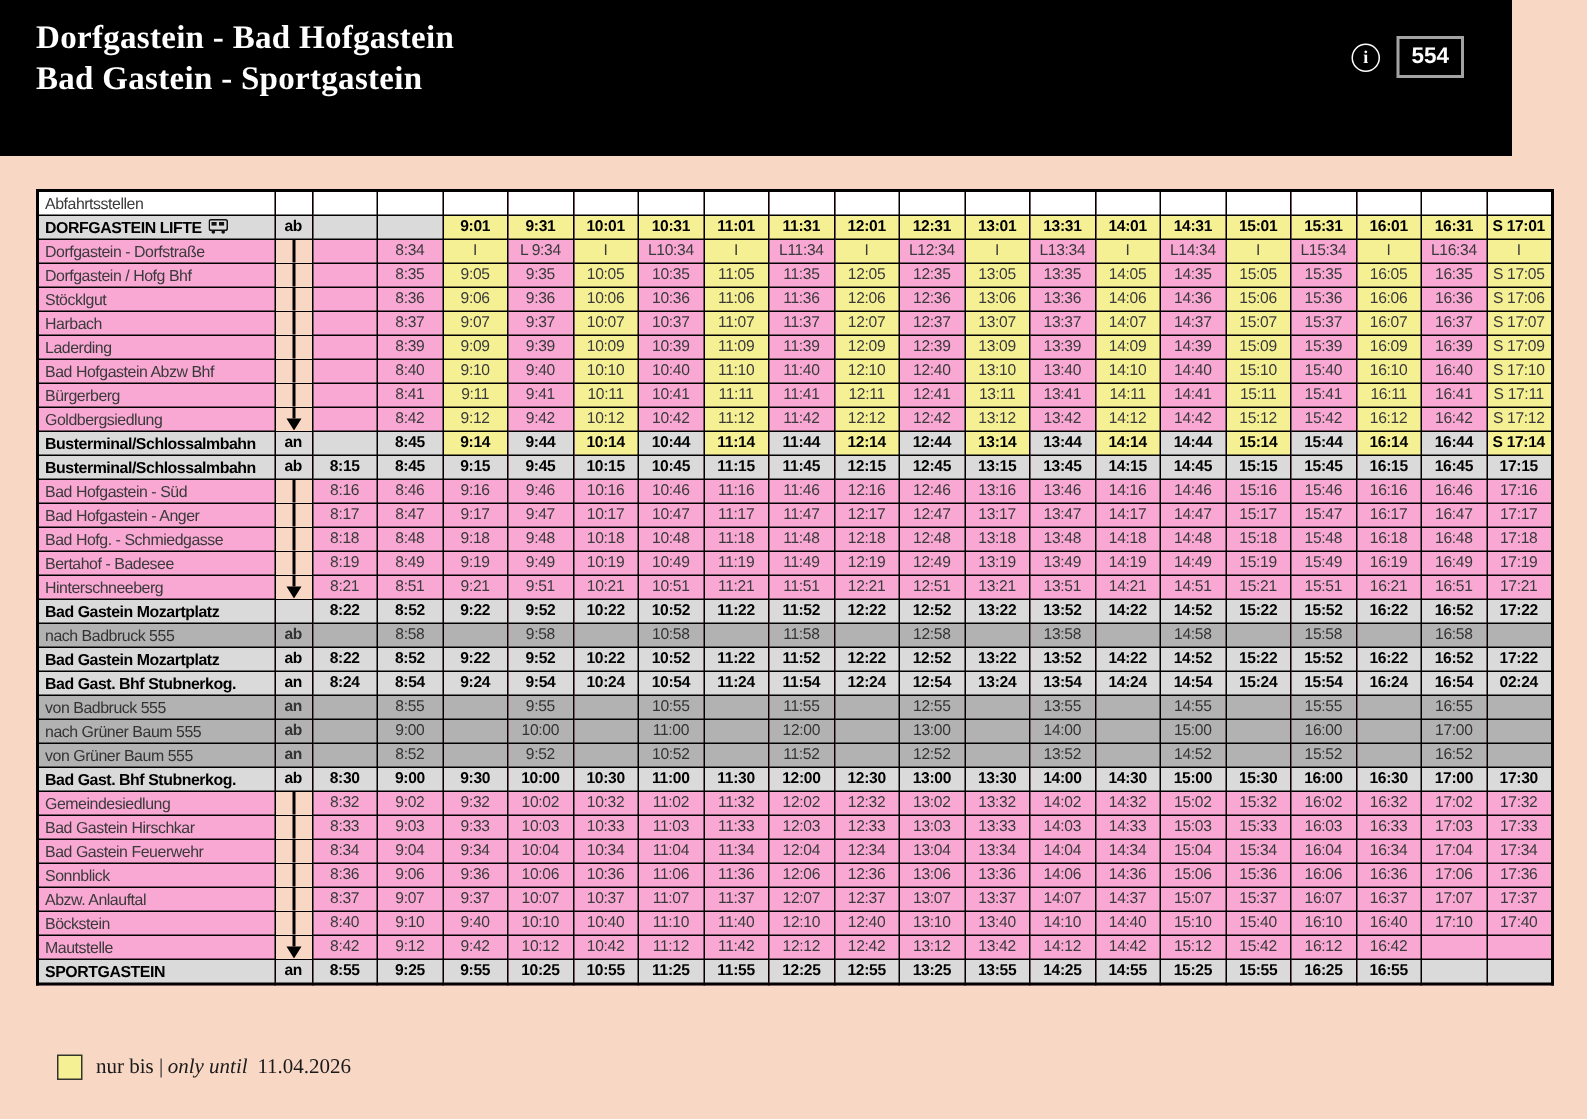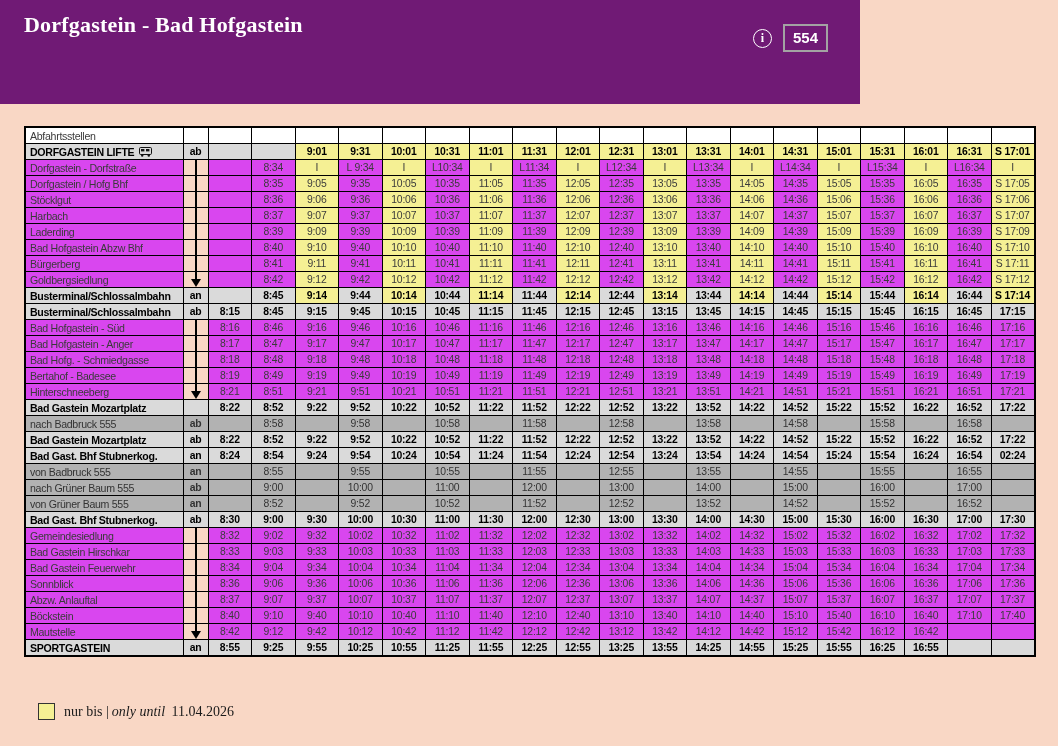--- a/index.html
+++ b/index.html
@@ -3,22 +3,22 @@
 <meta charset="utf-8">
 <style>
   html,body{margin:0;padding:0;}
   body{
     width:1058px;height:746px;position:relative;overflow:hidden;
     background:#f9d7c5;
     font-family:"Liberation Sans", sans-serif;
   }
   
   .hdr{
-    position:absolute;left:0;top:0;width:860px;height:104px;
-    background:#701a75;color:#fff;
+    position:absolute;left:0;top:0;width:1008px;height:104px;
+    background:#000000;color:#fff;
   }
   .hdr-titles{position:absolute;left:24px;top:11px;}
   .hdr-title{
     font-family:"Liberation Serif", serif;font-weight:bold;
     font-size:22px;line-height:27px;letter-spacing:.2px;
   }
   .hdr-valid{
     font-family:"Liberation Serif", serif;font-size:14.5px;margin-top:5px;
   }
   .hdr-valid .it{font-style:italic;margin:0 4px 0 4px;}
@@ -35,21 +35,21 @@
   .hdr-info .it{font-style:italic;margin:0 4px;}
   .route-box{
     border:2px solid #a3a3a3;padding:3px 8px;font-size:15px;font-weight:bold;
     line-height:1.2;
   }
   
   .tt-wrap{position:absolute;left:24px;top:126px;}
   table.tt{
     border-collapse:collapse;table-layout:fixed;
     width:1011px;height:516px;
-    background:#d946ef;border:2px solid #000;
+    background:#f9a8d4;border:2px solid #000;
   }
   .tt td{
     border:1px solid #000;padding:0;overflow:hidden;white-space:nowrap;
     font-size:10.4px;color:#3a3a3a;text-align:center;vertical-align:middle;
     letter-spacing:-0.2px;height:15px;
   }
   .tt td.stop{
     text-align:left;padding-left:4px;font-size:10.6px;letter-spacing:-0.3px;
   }
   .tt td.lab{font-weight:bold;font-size:10.4px;}
@@ -73,20 +73,21 @@
   }
   .legend .swatch{width:15px;height:15px;background:#f5f094;border:1px solid #333;}
   .legend .it{font-style:italic;margin:0 3px;}
 </style>
 </head>
 <body>
 
 <div class="hdr">
   <div class="hdr-titles">
     <div class="hdr-title">Dorfgastein - Bad Hofgastein</div>
+    <div class="hdr-title">Bad Gastein - Sportgastein</div>
   </div>
   <div class="hdr-right">
     <span class="info-circle">i</span>
     <span class="route-box">554</span>
   </div>
 </div>
 
 <div class="tt-wrap">
   <table class="tt">
     <colgroup>

